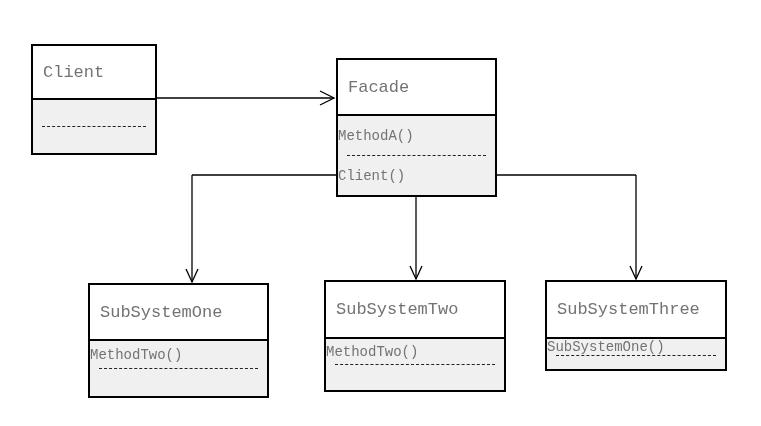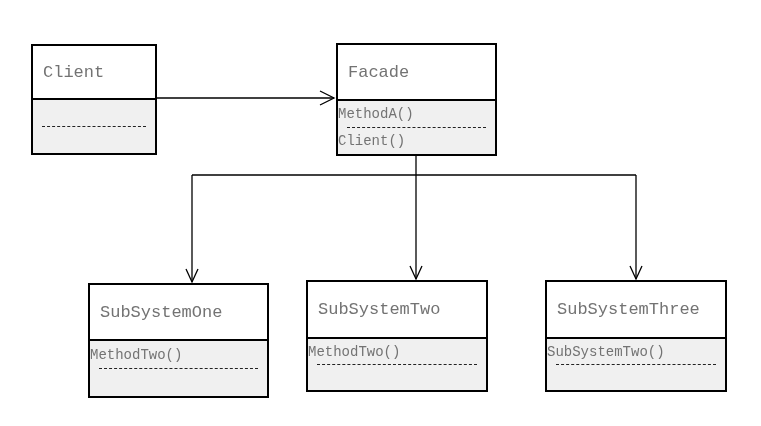--- a/index.html
+++ b/index.html
@@ -55,27 +55,27 @@
   }
   .compartment-divider {
     border-top: 1px dashed #222222;
     margin: 0 9px;
     height: 0;
   }
 
   
   .node-client   { left: 31px;  top: 44px;  width: 126px; height: 111px; }
   .node-client .node-title { height: 54px; }
-  .node-facade   { left: 336px; top: 43px;  width: 161px; height: 113px; }
+  .node-facade   { left: 336px; top: 58px;  width: 161px; height: 139px; }
   .node-facade .node-title { height: 56px; }
   .node-sub-one  { left: 88px; top: 283px; width: 181px; height: 115px; }
   .node-sub-one .node-title { height: 56px; }
-  .node-sub-two  { left: 306px; top: 280px; width: 182px; height: 112px; }
+  .node-sub-two  { left: 324px; top: 280px; width: 182px; height: 112px; }
   .node-sub-two .node-title { height: 57px; }
-  .node-sub-three{ left: 545px; top: 280px; width: 182px; height: 112px; }
+  .node-sub-three{ left: 545px; top: 280px; width: 182px; height: 91px; }
   .node-sub-three .node-title { height: 57px; }
 </style>
 </head>
 <body>
 
 <div class="canvas">
 
   <svg class="connectors" viewBox="0 0 761 426" xmlns="http://www.w3.org/2000/svg" fill="none" stroke="#000000" stroke-width="1.3">
 
     <g>
@@ -136,19 +136,19 @@
     <div class="node-body">
       <div class="method-row">MethodTwo()</div>
       <div class="compartment-divider"></div>
       <div class="method-row"></div>
     </div>
   </div>
 
   <div class="node node-sub-three">
     <div class="node-title">SubSystemThree</div>
     <div class="node-body">
-      <div class="method-row">SubSystemTwo()</div>
+      <div class="method-row">SubSystemOne()</div>
       <div class="compartment-divider"></div>
       <div class="method-row"></div>
     </div>
   </div>
 
 </div>
 
 </body></html>

